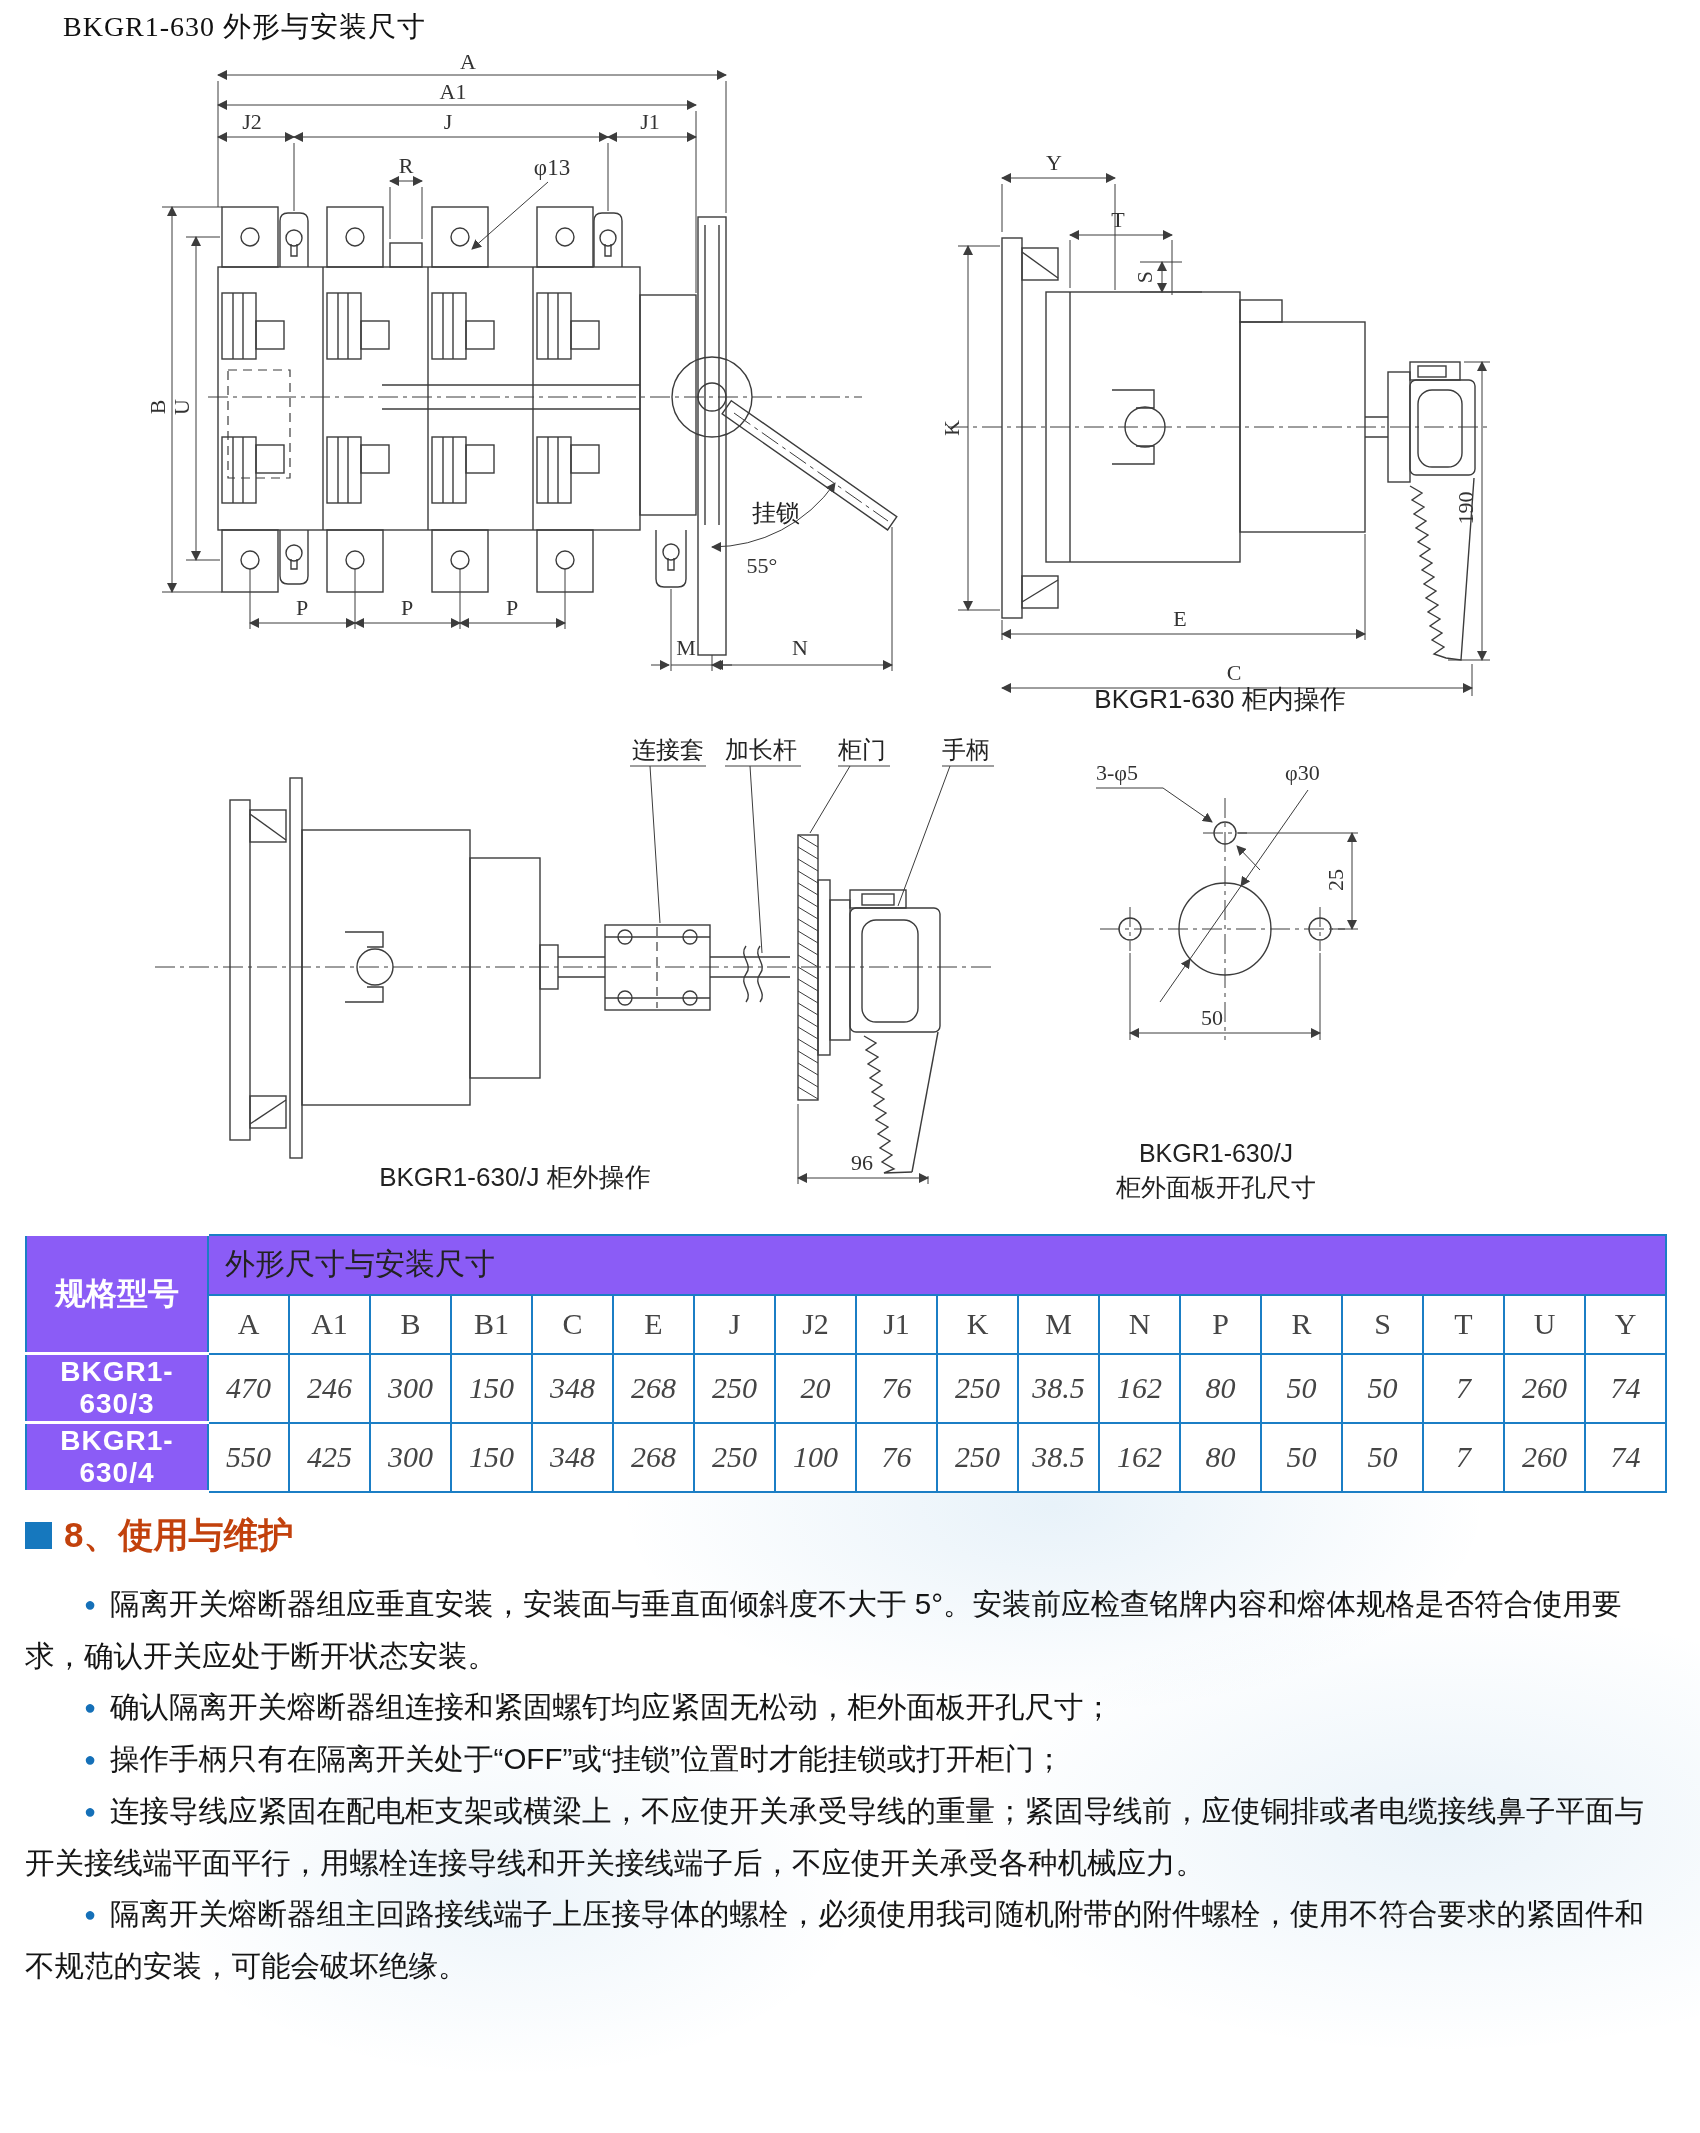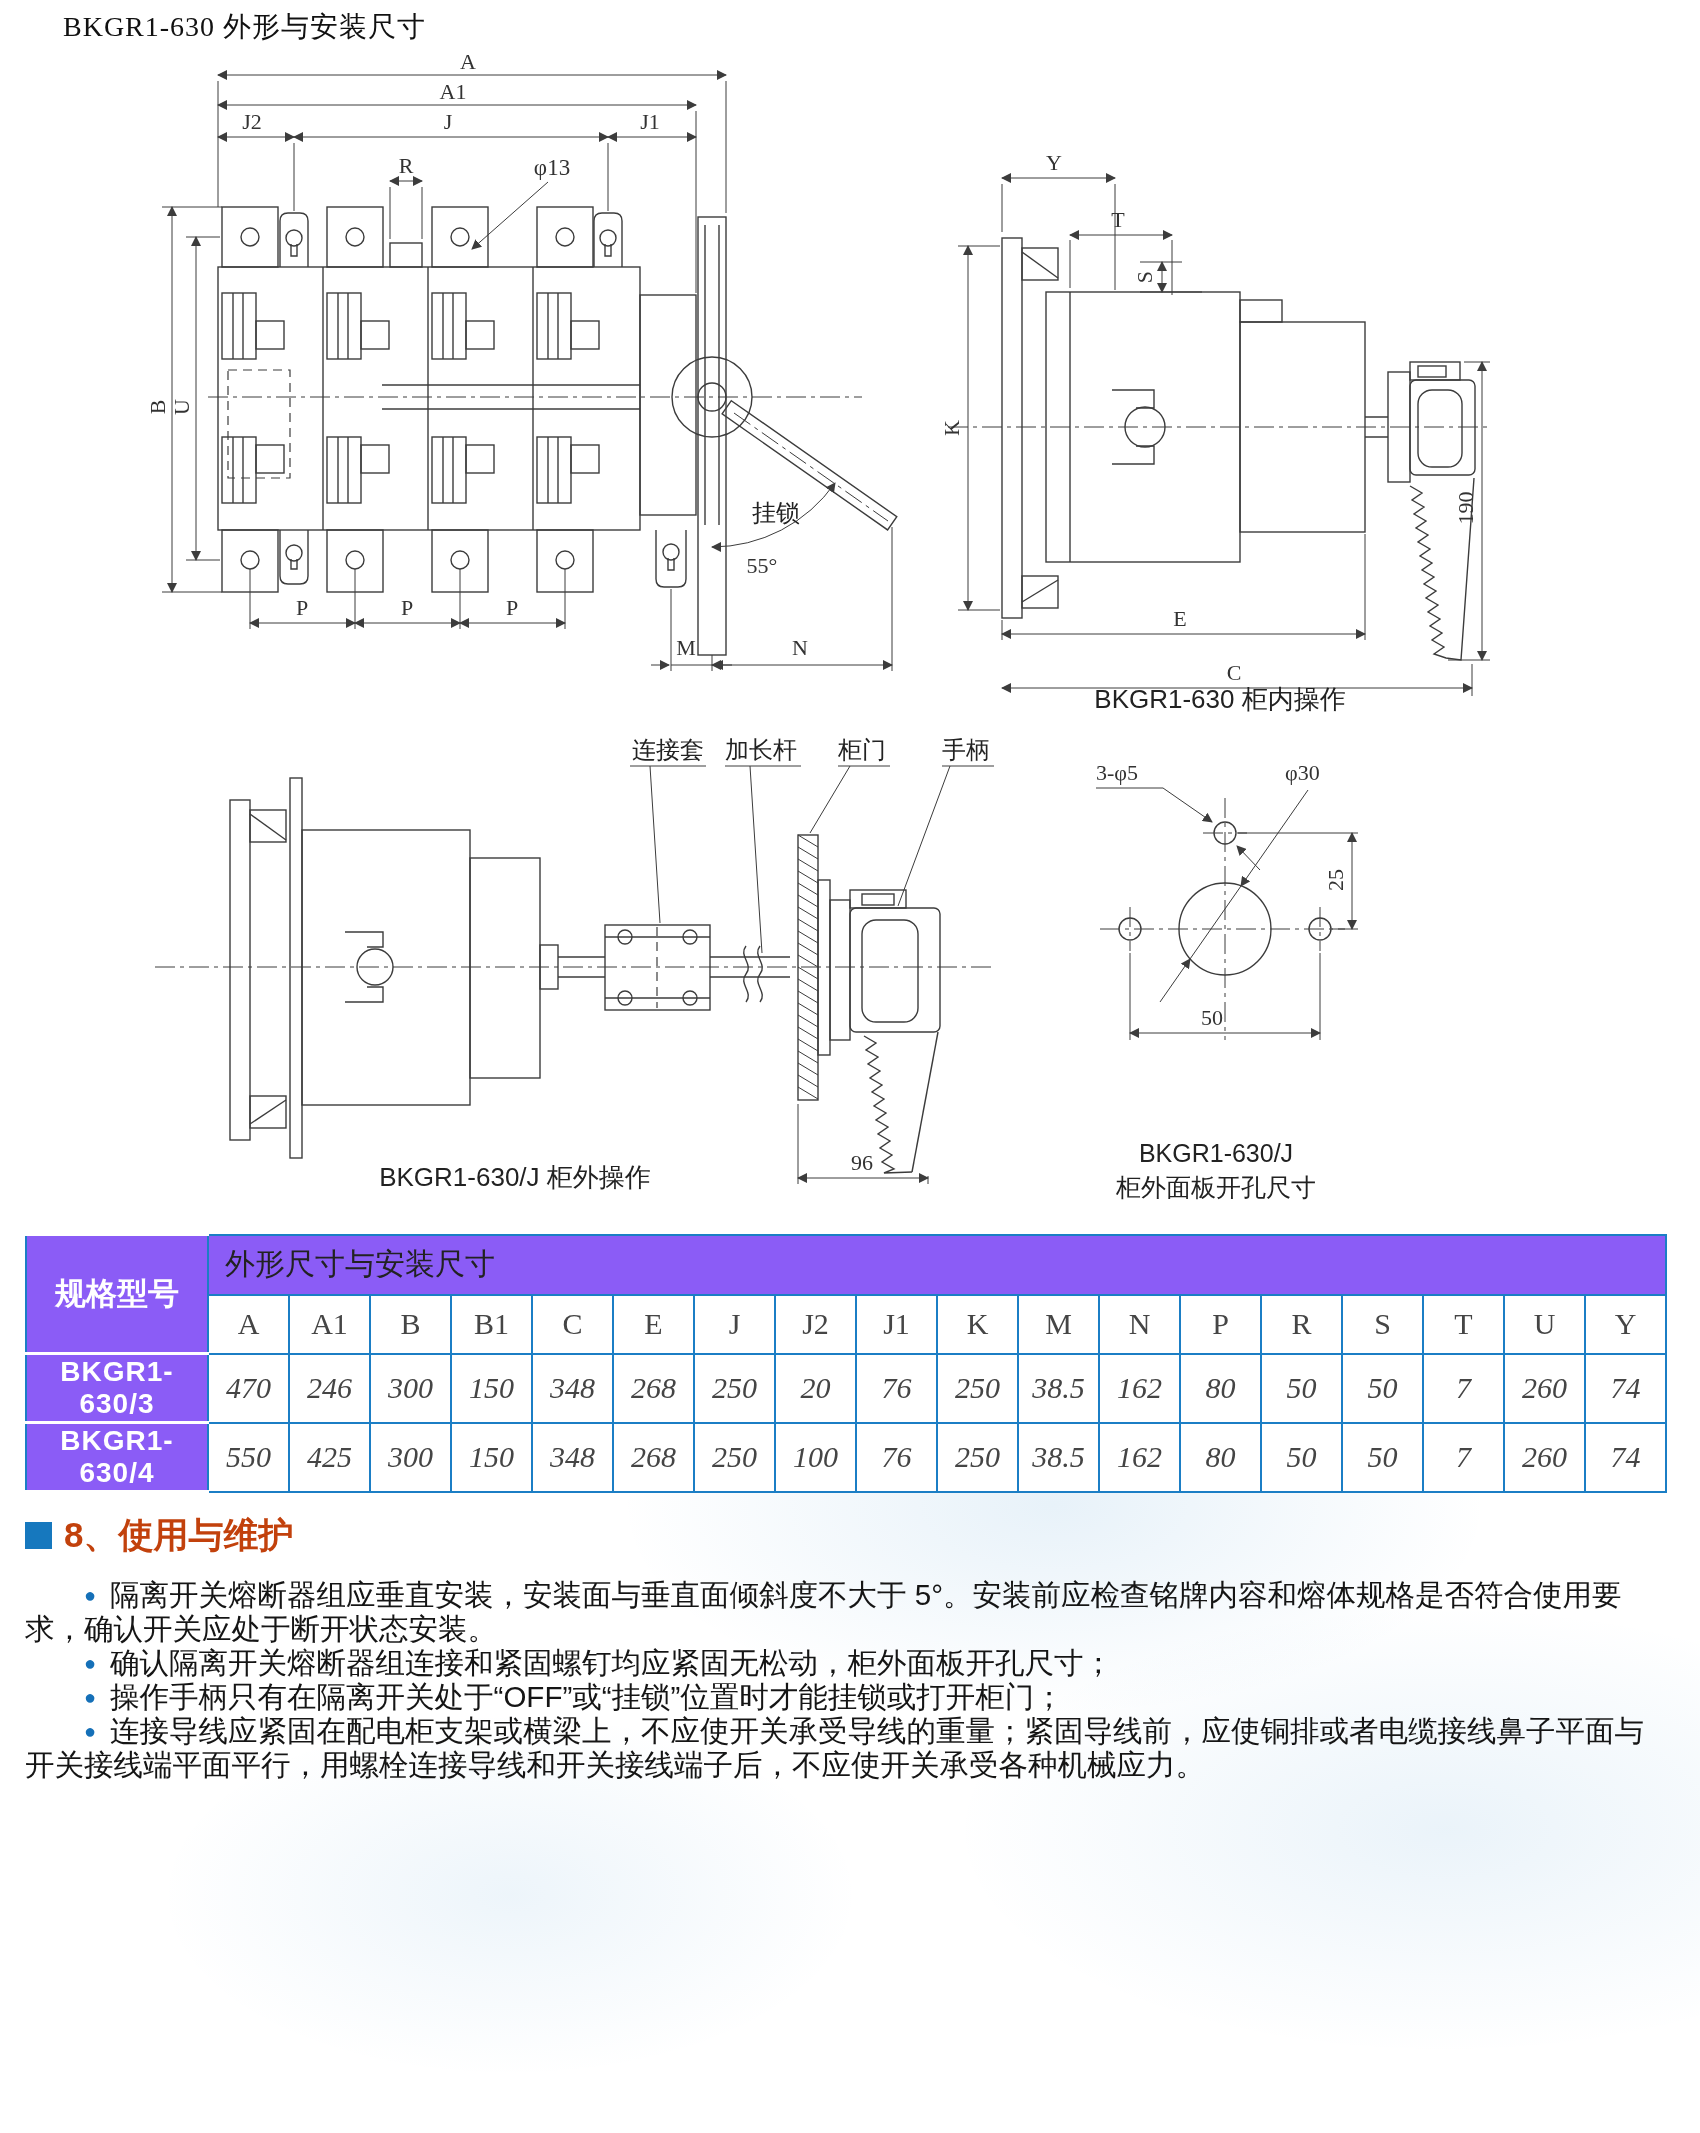--- a/index.html
+++ b/index.html
@@ -27,21 +27,21 @@
   .dim-table .vl{font-family:"Liberation Serif",serif;font-size:30px;color:#454545;text-align:center;height:58px;font-style:italic;}
   .dim-table .span-h{font-size:30px;color:#222;text-align:left;padding-left:16px;height:56px;background:#8b5cf6;}
   .dim-table .blue{background:#8b5cf6;color:#fff;font-weight:bold;text-align:center;
        border-top:3px solid #fff;border-bottom:3px solid #fff;}
   .dim-table .spec{font-size:31px;}
   .dim-table .model{font-size:28px;letter-spacing:1px;}
   
   .sec-title{left:25px;top:1512px;display:flex;align-items:center;}
   .sq{width:27px;height:27px;background:#1678be;}
   .sec-title span{font-size:35px;font-weight:bold;color:#c2410c;margin-left:12px;}
-  .bullets{left:25px;top:1578px;width:1648px;font-size:29.5px;line-height:34px;color:#151515;}
+  .bullets{left:25px;top:1578px;width:1648px;font-size:29.5px;line-height:51px;color:#151515;}
   .bullets p{margin:0;text-indent:2em;}
   .dot{color:#1570b8;font-size:20px;margin-right:14px;vertical-align:3px;}
 </style>
 </head>
 <body>
 
 <div class="page">
   <div class="wm"></div>
 
   <div class="z page-title">BKGR1-630 外形与安装尺寸</div>
@@ -416,14 +416,15 @@
 
   <div class="z sec-title">
     <div class="sq"></div>
     <span>8、使用与维护</span>
   </div>
   <div class="z bullets">
     <p><span class="dot">●</span><span>隔离开关熔断器组应垂直安装，安装面与垂直面倾斜度不大于 5°。安装前应检查铭牌内容和熔体规格是否符合使用要求，确认开关应处于断开状态安装。</span></p>
     <p><span class="dot">●</span><span>确认隔离开关熔断器组连接和紧固螺钉均应紧固无松动，柜外面板开孔尺寸；</span></p>
     <p><span class="dot">●</span><span>操作手柄只有在隔离开关处于“OFF”或“挂锁”位置时才能挂锁或打开柜门；</span></p>
     <p><span class="dot">●</span><span>连接导线应紧固在配电柜支架或横梁上，不应使开关承受导线的重量；紧固导线前，应使铜排或者电缆接线鼻子平面与开关接线端平面平行，用螺栓连接导线和开关接线端子后，不应使开关承受各种机械应力。</span></p>
+    <p><span class="dot">●</span><span>隔离开关熔断器组主回路接线端子上压接导体的螺栓，必须使用我司随机附带的附件螺栓，使用不符合要求的紧固件和不规范的安装，可能会破坏绝缘。</span></p>
   </div>
 </div>
 
 </body></html>

